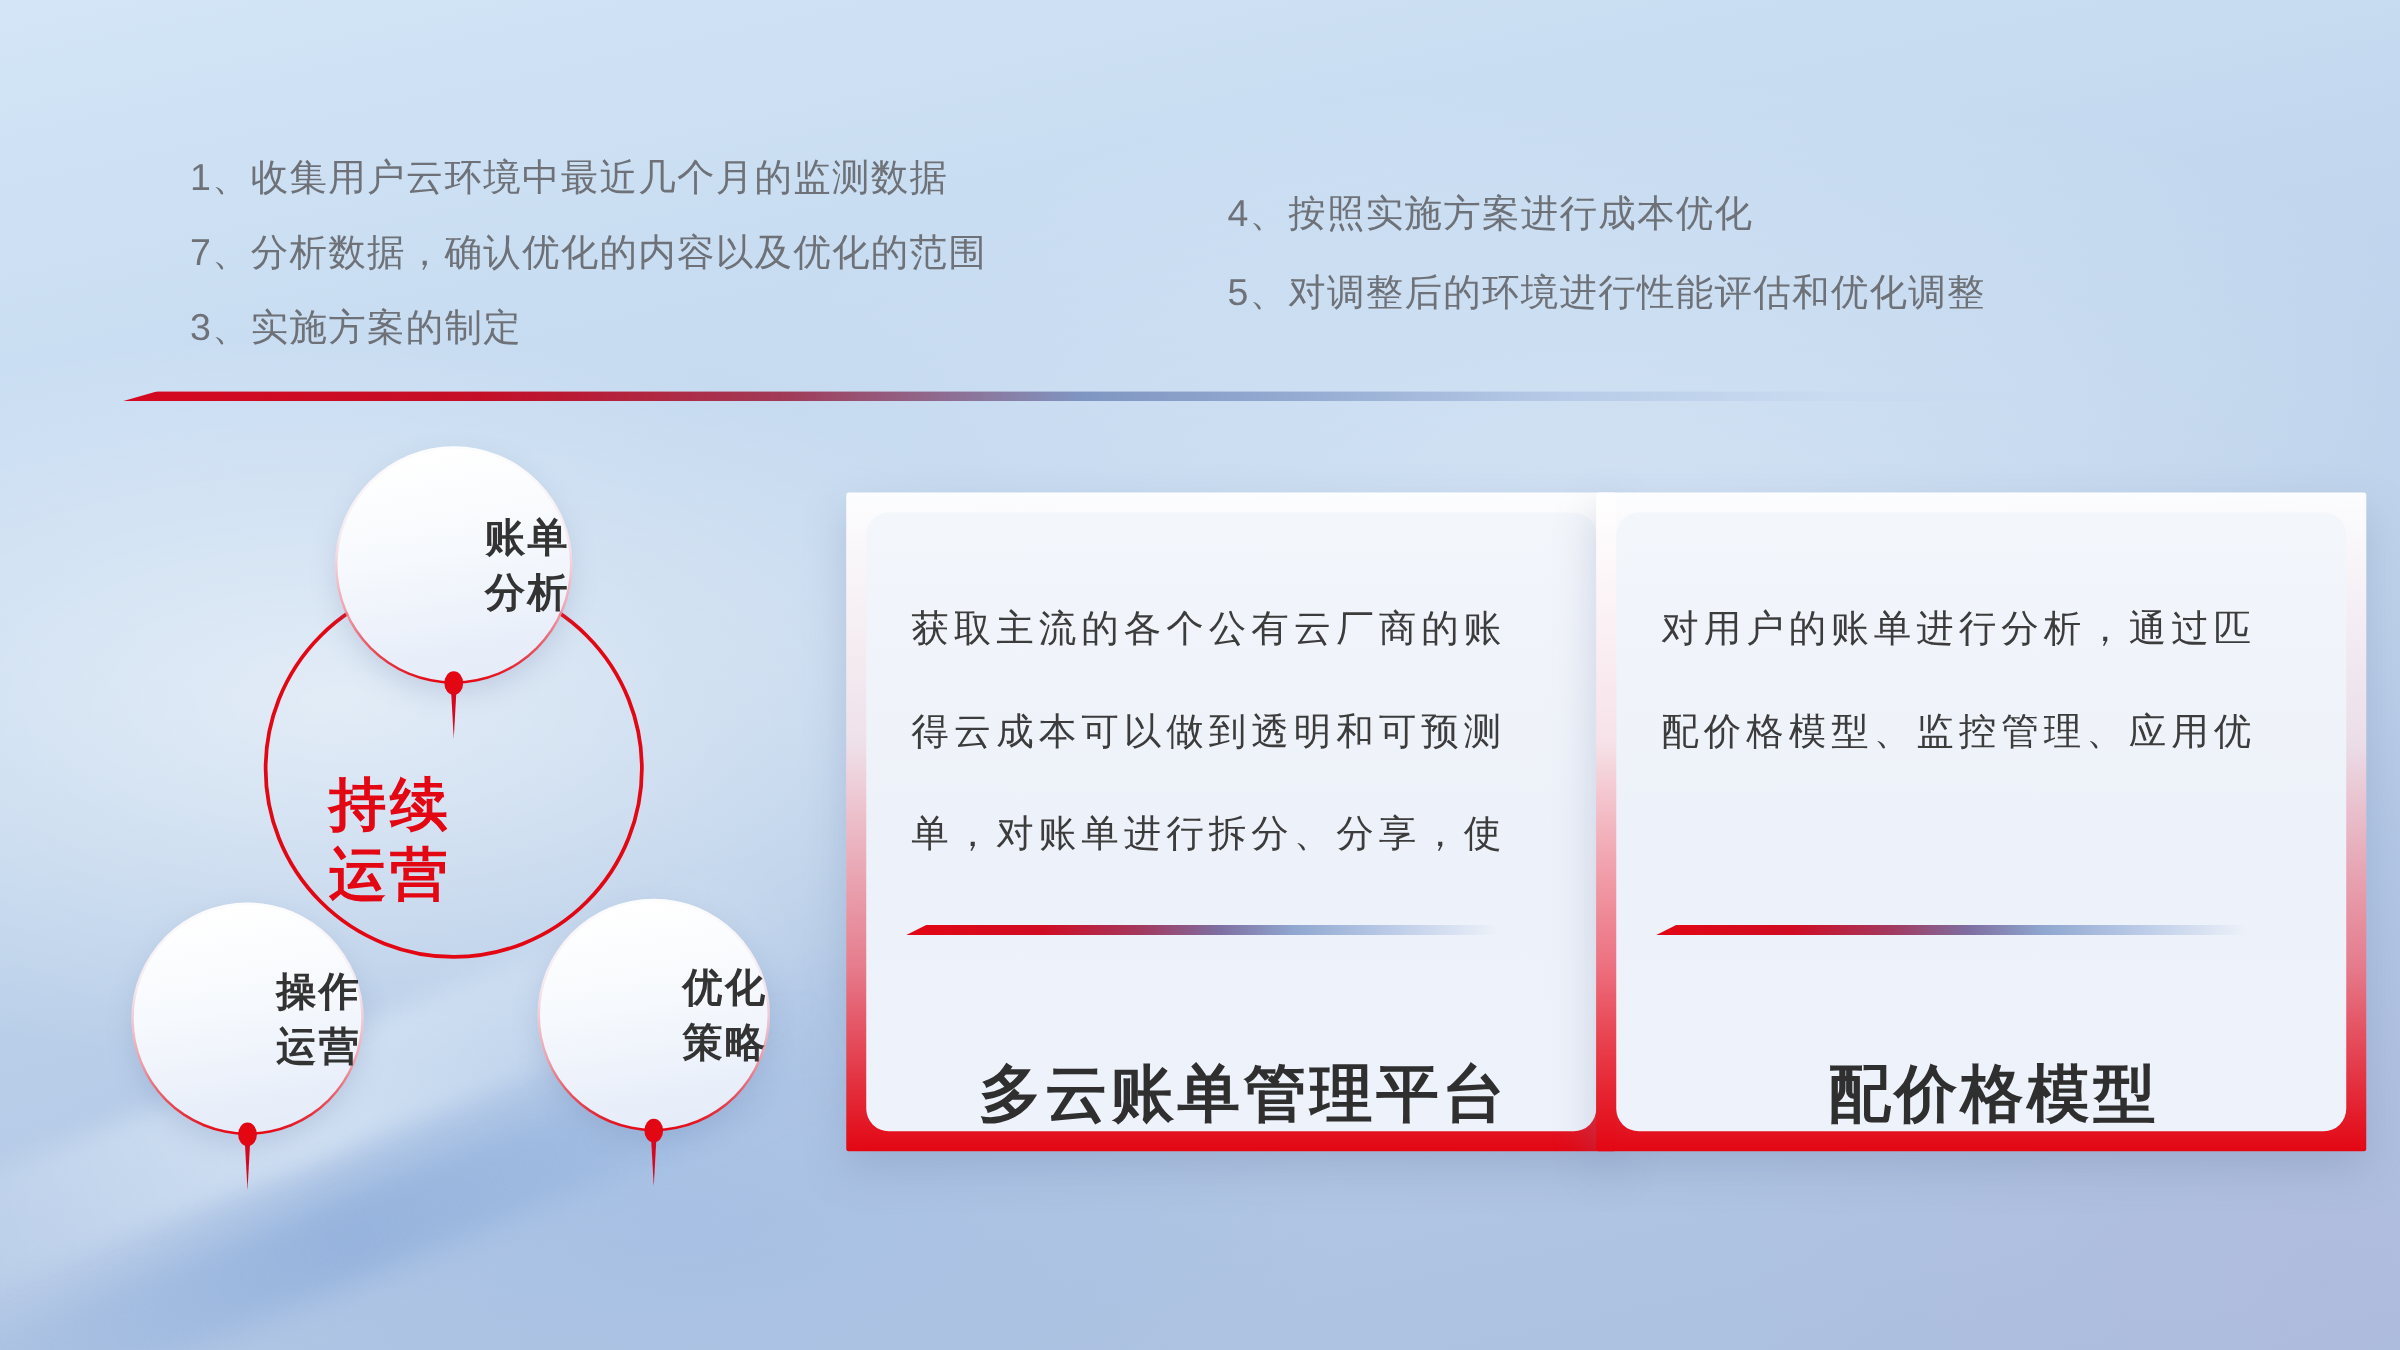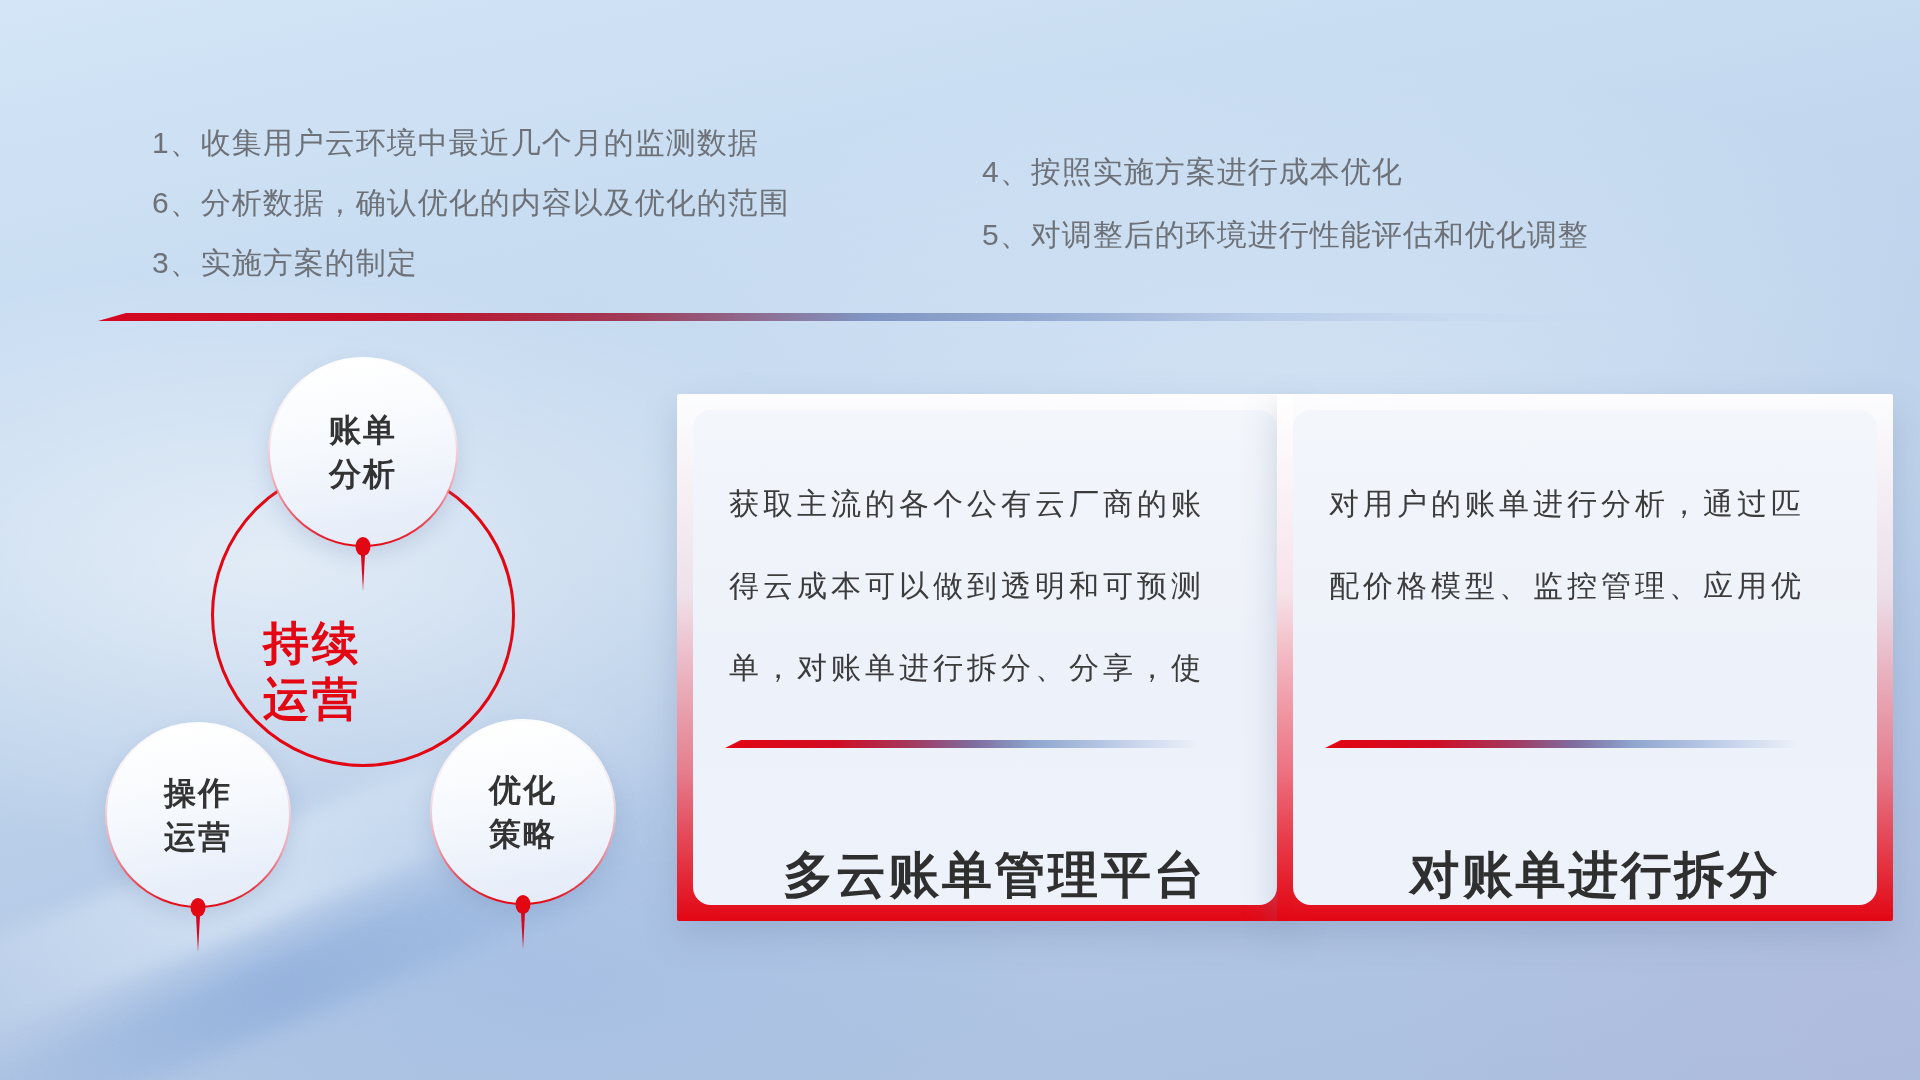--- a/index.html
+++ b/index.html
@@ -45,21 +45,21 @@
     line-height:56px;letter-spacing:3px;}
   .cycle-node{position:absolute;z-index:3;border-radius:50%;padding:2px;box-sizing:border-box;
     background:linear-gradient(180deg,rgba(255,255,255,0.95) 0%,rgba(252,235,238,0.85) 38%,
       rgba(242,148,160,0.85) 70%,#e30613 100%);
     box-shadow:0 8px 20px rgba(118,140,180,0.25);}
   .node-bill{left:268px;top:357px;width:190px;height:190px;}
   .node-op{left:105px;top:722px;width:186px;height:186px;}
   .node-opt{left:430px;top:719px;width:186px;height:186px;}
   .node-inner{width:100%;height:100%;border-radius:50%;
     background:linear-gradient(170deg,#ffffff 8%,#f6f9fd 45%,#e9effa 80%,#e3ebf7 100%);
-    display:flex;flex-direction:column;align-items:center;justify-content:center;
+    display:flex;flex-direction:column;align-items:flex-end;justify-content:center;
     font-size:32px;font-weight:bold;color:#333333;line-height:44px;letter-spacing:2px;}
   .node-dot{position:absolute;left:50%;bottom:-9px;transform:translateX(-50%);
     width:15px;height:19px;border-radius:50%;background:#e30613;}
   .node-needle{position:absolute;left:50%;bottom:-44px;transform:translateX(-50%);
     width:0;height:0;border-left:2px solid transparent;border-right:2px solid transparent;
     border-top:36px solid #d50820;}
 
   
   .card{position:absolute;top:394px;width:616px;height:527px;border-radius:2px;
     padding:16px;box-sizing:border-box;
@@ -82,21 +82,21 @@
 </style>
 </head>
 <body>
 
 <div class="slide">
   <div class="streak-1"></div>
   <div class="streak-2"></div>
 
   <ul class="steps steps-left">
     <li>1、收集用户云环境中最近几个月的监测数据</li>
-    <li>6、分析数据，确认优化的内容以及优化的范围</li>
+    <li>7、分析数据，确认优化的内容以及优化的范围</li>
     <li>3、实施方案的制定</li>
   </ul>
   <ul class="steps steps-right">
     <li>4、按照实施方案进行成本优化</li>
     <li>5、对调整后的环境进行性能评估和优化调整</li>
   </ul>
 
   <div class="divider"></div>
 
   <div>
@@ -146,16 +146,16 @@
     </div>
   </div>
 
   <div class="card card-2">
     <div class="card-inner">
       <div class="card-body">
         <div class="line">对用户的账单进行分析，通过匹</div>
         <div class="line">配价格模型、监控管理、应用优</div>
       </div>
       <div class="card-bar"></div>
-      <div class="card-title">对账单进行拆分</div>
+      <div class="card-title">配价格模型</div>
     </div>
   </div>
 </div>
 
 </body></html>

